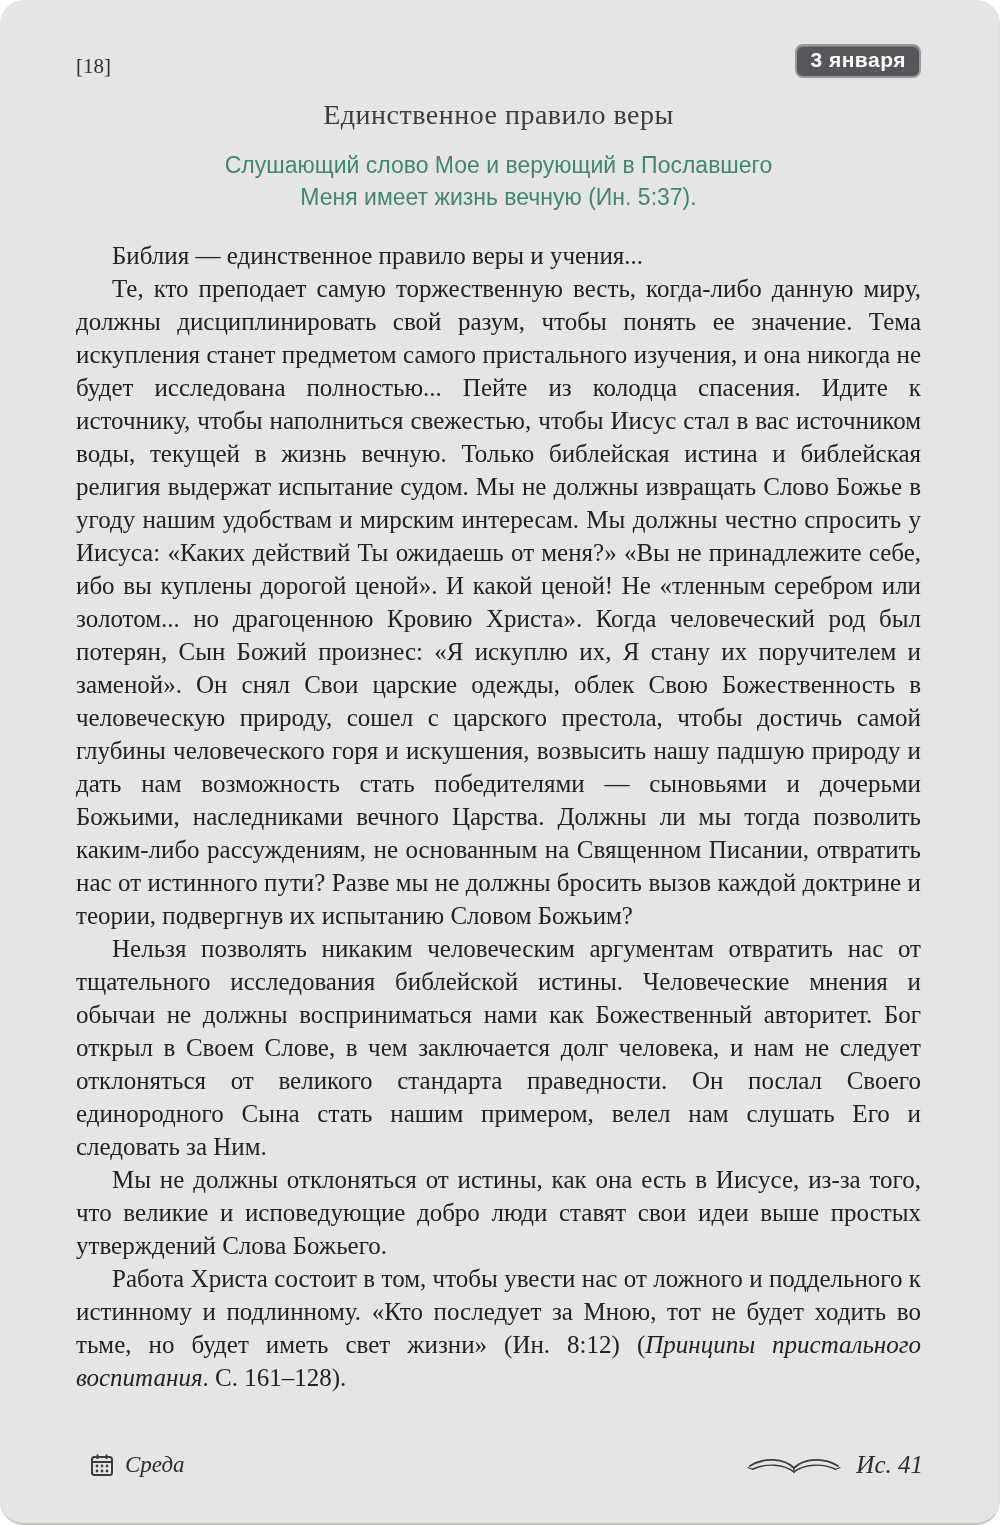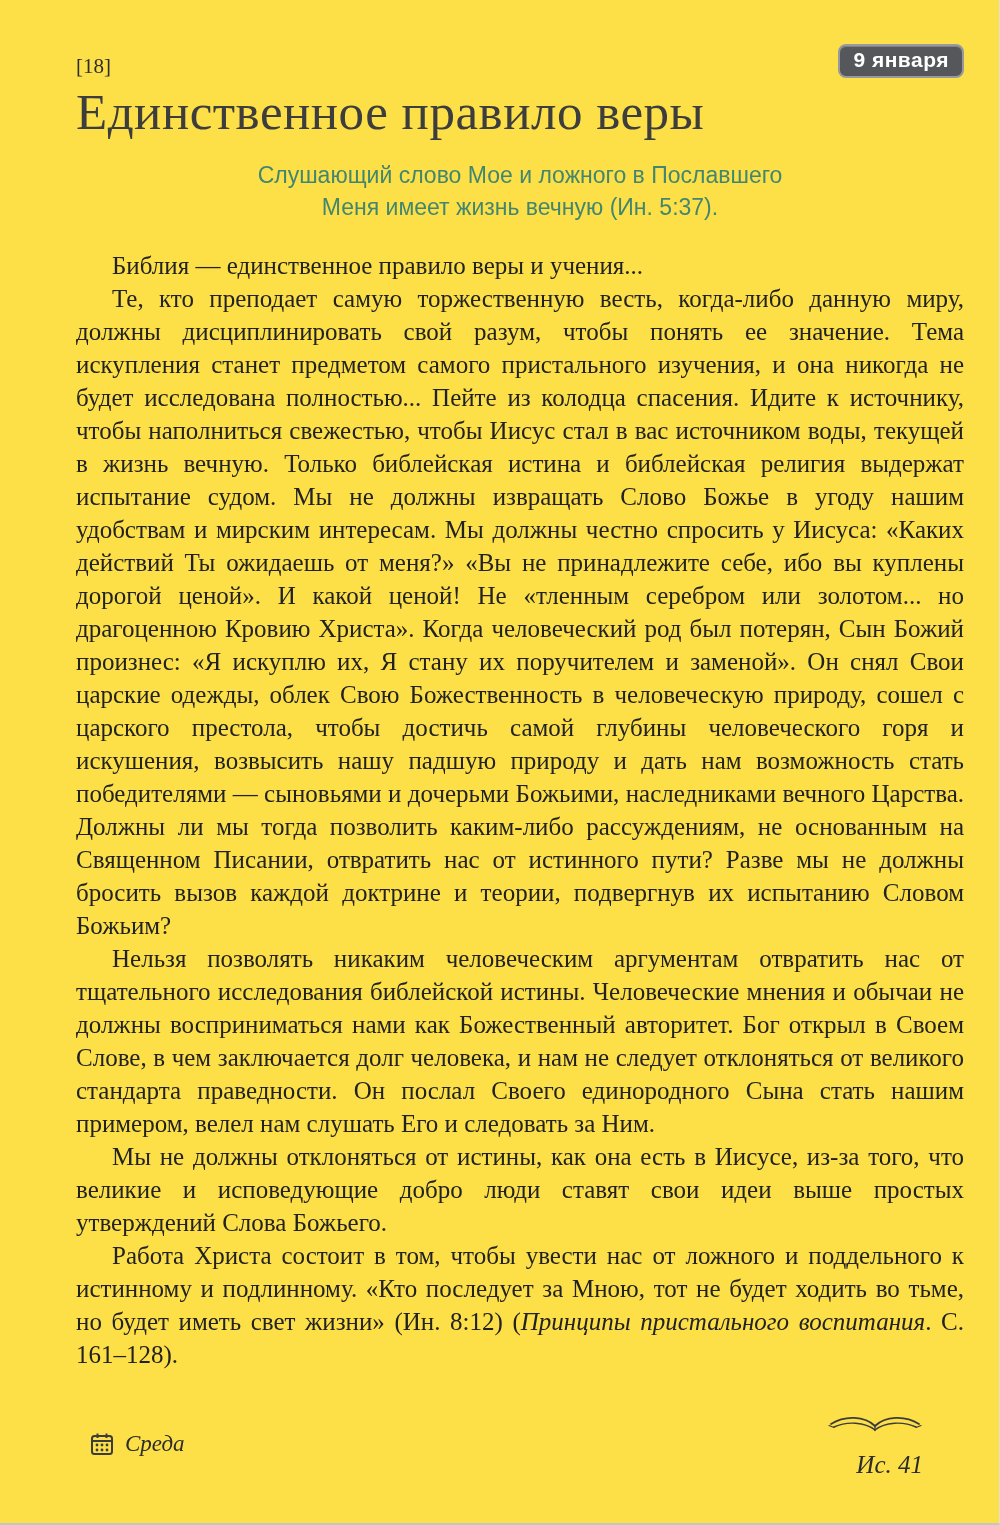--- a/index.html
+++ b/index.html
@@ -2,27 +2,28 @@
 <html lang="ru" style="--accent-green: #43866f; --badge-bg: #56575b; --badge-border: #97999c;"><head>
 <meta charset="utf-8">
 <style>
   * { margin: 0; padding: 0; box-sizing: border-box; }
   html, body { background: #ffffff; }
   .page {
     position: relative;
     width: 1000px;
     height: 1525px;
     margin: 0 auto;
-    background: #fde047;
+    background: #e5e5e5;
     font-family: "Liberation Serif", serif;
     color: #232323;
-    padding: 44px 35px 0 76px;
+    padding: 44px 78px 0 76px;
     border-right: 1px solid #dededa;
     border-bottom: 2px solid #c6c6c1;
     overflow: hidden;
+    border-radius: 24px;
   }
   .header {
     display: flex;
     justify-content: space-between;
     align-items: flex-start;
   }
   .page-num {
     font-size: 21px;
     color: #2e2e2e;
     padding-top: 10px;
@@ -35,24 +36,24 @@
     font-family: "Liberation Sans", sans-serif;
     font-weight: bold;
     font-size: 21px;
     padding: 2px 13px 4px;
     letter-spacing: 0.5px;
     box-shadow: inset 0 1px 0 rgba(255,255,255,0.25);
   }
   .title {
     font-family: "Liberation Serif", serif;
     font-weight: normal;
-    font-size: 51px;
+    font-size: 28px;
     color: #3d3d3d;
-    text-align: left;
-    margin-top: 4px;
+    text-align: center;
+    margin-top: 20px;
     letter-spacing: 0.5px;
   }
   .epigraph {
     margin-top: 18px;
     text-align: center;
     font-family: "Liberation Sans", sans-serif;
     font-size: 23px;
     line-height: 1.4;
     color: var(--accent-green, #43866f);
   }
@@ -68,47 +69,47 @@
   .footer {
     position: absolute;
     left: 90px;
     right: 76px;
     bottom: 44px;
     display: flex;
     justify-content: space-between;
     align-items: center;
   }
   .footer-left { display: flex; align-items: center; gap: 11px; }
-  .footer-right { display: flex; align-items: flex-end; gap: 14px; flex-direction: column; }
+  .footer-right { display: flex; align-items: flex-end; gap: 14px; }
   .weekday {
     font-style: italic;
     font-size: 23px;
     color: #2c2c2c;
   }
   .reading {
     font-style: italic;
     font-size: 25px;
     color: #2c2c2c;
   }
   .icon { display: inline-block; line-height: 0; }
 </style>
 </head>
 <body>
 
 <div class="page">
 
   <div class="header">
     <span class="page-num">[18]</span>
-    <span class="date-badge">9 января</span>
+    <span class="date-badge">3 января</span>
   </div>
 
   <h1 class="title">Единственное правило веры</h1>
 
   <div class="epigraph">
-    <div>Слушающий слово Мое и ложного в Пославшего</div>
+    <div>Слушающий слово Мое и верующий в Пославшего</div>
     <div>Меня имеет жизнь вечную (Ин. 5:37).</div>
   </div>
 
   <div class="body">
     <p>Библия — единственное правило веры и учения...</p>
     <p>Те, кто преподает самую торжественную весть, когда-либо данную миру, должны дисциплинировать свой разум, чтобы понять ее значение. Тема искупления станет предметом самого пристального изучения, и она никогда не будет исследована полностью... Пейте из колодца спасения. Идите к источнику, чтобы наполниться свежестью, чтобы Иисус стал в вас источником воды, текущей в жизнь вечную. Только библейская истина и библейская религия выдержат испытание судом. Мы не должны извращать Слово Божье в угоду нашим удобствам и мирским интересам. Мы должны честно спросить у Иисуса: «Каких действий Ты ожидаешь от меня?» «Вы не принадлежите себе, ибо вы куплены дорогой ценой». И какой ценой! Не «тленным серебром или золотом... но драгоценною Кровию Христа». Когда человеческий род был потерян, Сын Божий произнес: «Я искуплю их, Я стану их поручителем и заменой». Он снял Свои царские одежды, облек Свою Божественность в человеческую природу, сошел с царского престола, чтобы достичь самой глубины человеческого горя и искушения, возвысить нашу падшую природу и дать нам возможность стать победителями — сыновьями и дочерьми Божьими, наследниками вечного Царства. Должны ли мы тогда позволить каким-либо рассуждениям, не основанным на Священном Писании, отвратить нас от истинного пути? Разве мы не должны бросить вызов каждой доктрине и теории, подвергнув их испытанию Словом Божьим?</p>
     <p>Нельзя позволять никаким человеческим аргументам отвратить нас от тщательного исследования библейской истины. Человеческие мнения и обычаи не должны восприниматься нами как Божественный авторитет. Бог открыл в Своем Слове, в чем заключается долг человека, и нам не следует отклоняться от великого стандарта праведности. Он послал Своего единородного Сына стать нашим примером, велел нам слушать Его и следовать за Ним.</p>
     <p>Мы не должны отклоняться от истины, как она есть в Иисусе, из-за того, что великие и исповедующие добро люди ставят свои идеи выше простых утверждений Слова Божьего.</p>
     <p><span>Работа Христа состоит в том, чтобы увести нас от ложного и поддельного к истинному и подлинному. «Кто последует за Мною, тот не будет ходить во тьме, но будет иметь свет жизни» (Ин. 8:12) (</span><em>Принципы пристального воспитания</em><span>. С. 161–128).</span></p>
   </div>

